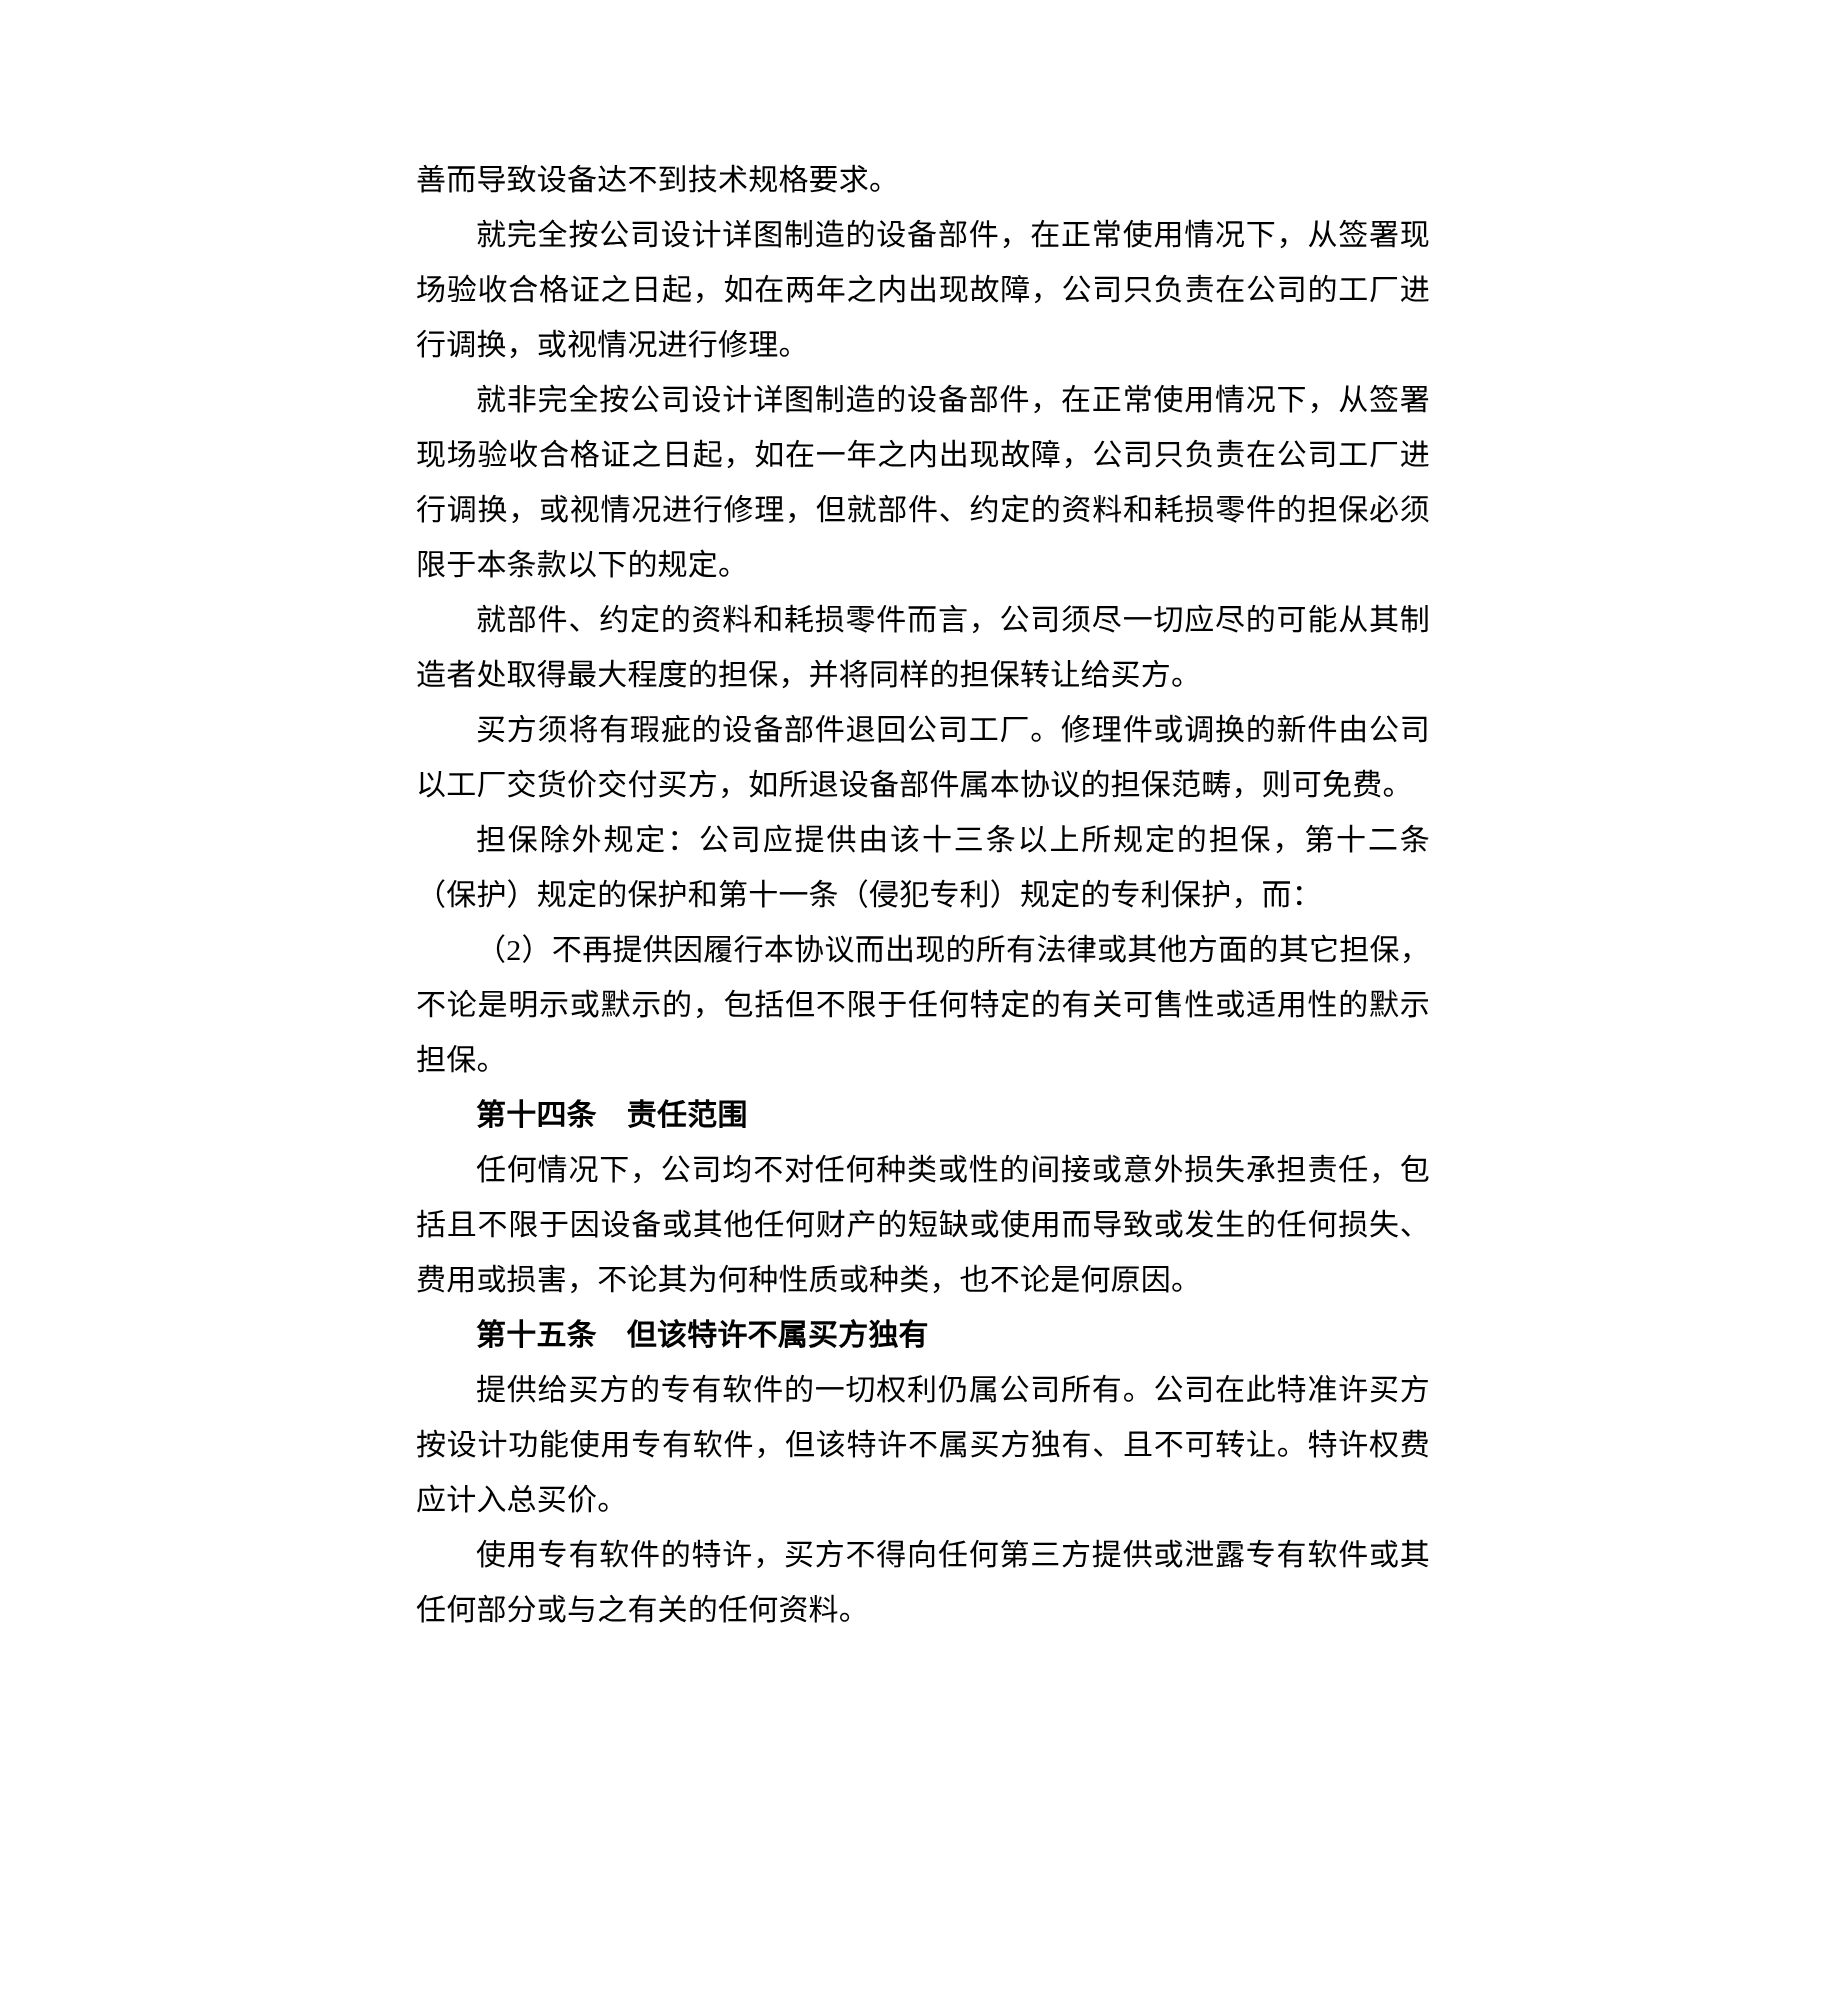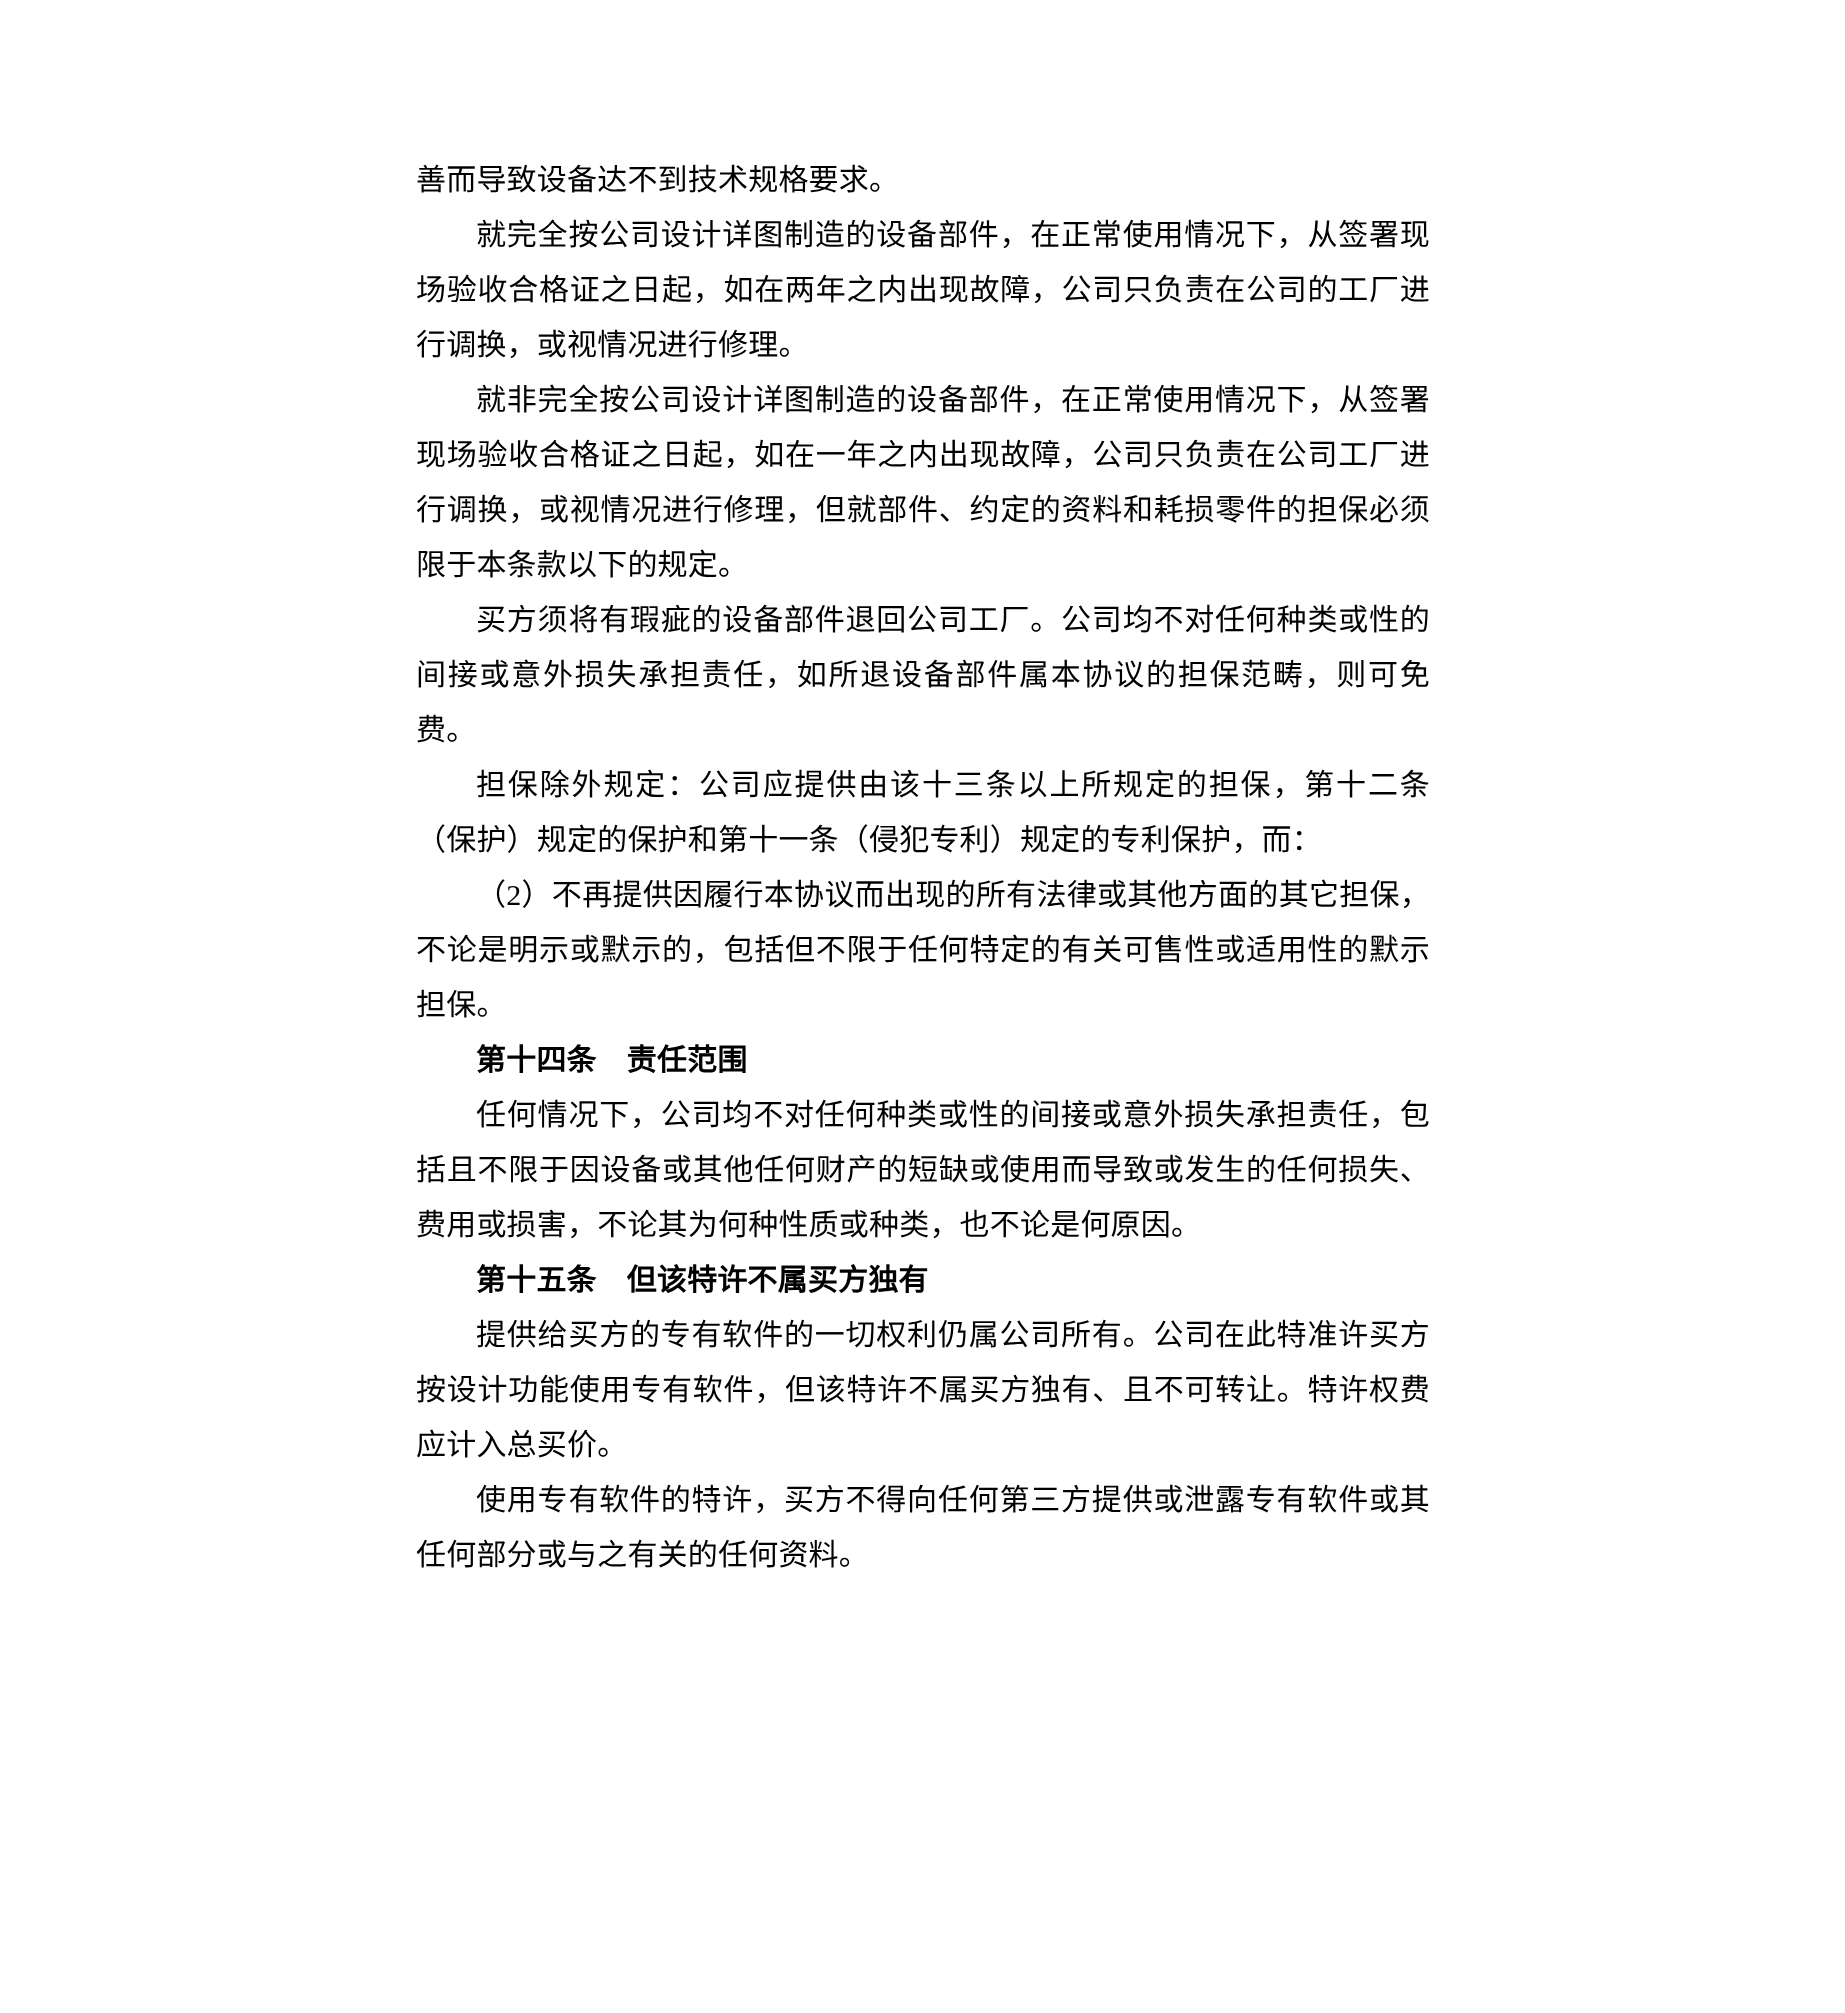--- a/index.html
+++ b/index.html
@@ -55,23 +55,24 @@
 
 <div class="page">
   <div class="doc-body">
 
     <p class="p-cont">善而导致设备达不到技术规格要求。</p>
 
     <p class="p-indent">就完全按公司设计详图制造的设备部件，在正常使用情况下，从签署现场验收合格证之日起，如在两年之内出现故障，公司只负责在公司的工厂进行调换，或视情况进行修理。</p>
 
     <p class="p-indent">就非完全按公司设计详图制造的设备部件，在正常使用情况下，从签署现场验收合格证之日起，如在一年之内出现故障，公司只负责在公司工厂进行调换，或视情况进行修理，但就部件、约定的资料和耗损零件的担保必须限于本条款以下的规定。</p>
 
+    <p class="p-indent">就部件、约定的资料和耗损零件而言，公司须尽一切应尽的可能从其制造者处取得最大程度的担保，并将同样的担保转让给买方。</p>
 
 
-    <p class="p-indent">买方须将有瑕疵的设备部件退回公司工厂。公司均不对任何种类或性的间接或意外损失承担责任，如所退设备部件属本协议的担保范畴，则可免费。</p>
+    <p class="p-indent">买方须将有瑕疵的设备部件退回公司工厂。修理件或调换的新件由公司以工厂交货价交付买方，如所退设备部件属本协议的担保范畴，则可免费。</p>
 
     <p class="p-indent">担保除外规定：公司应提供由该十三条以上所规定的担保，第十二条（保护）规定的保护和第十一条（侵犯专利）规定的专利保护，而：</p>
 
 
     <p class="p-indent">（2）不再提供因履行本协议而出现的所有法律或其他方面的其它担保，不论是明示或默示的，包括但不限于任何特定的有关可售性或适用性的默示担保。</p>
 
     <p class="p-heading">
       <span>第十四条</span><span class="heading-gap"></span><span>责任范围</span>
     </p>
 

